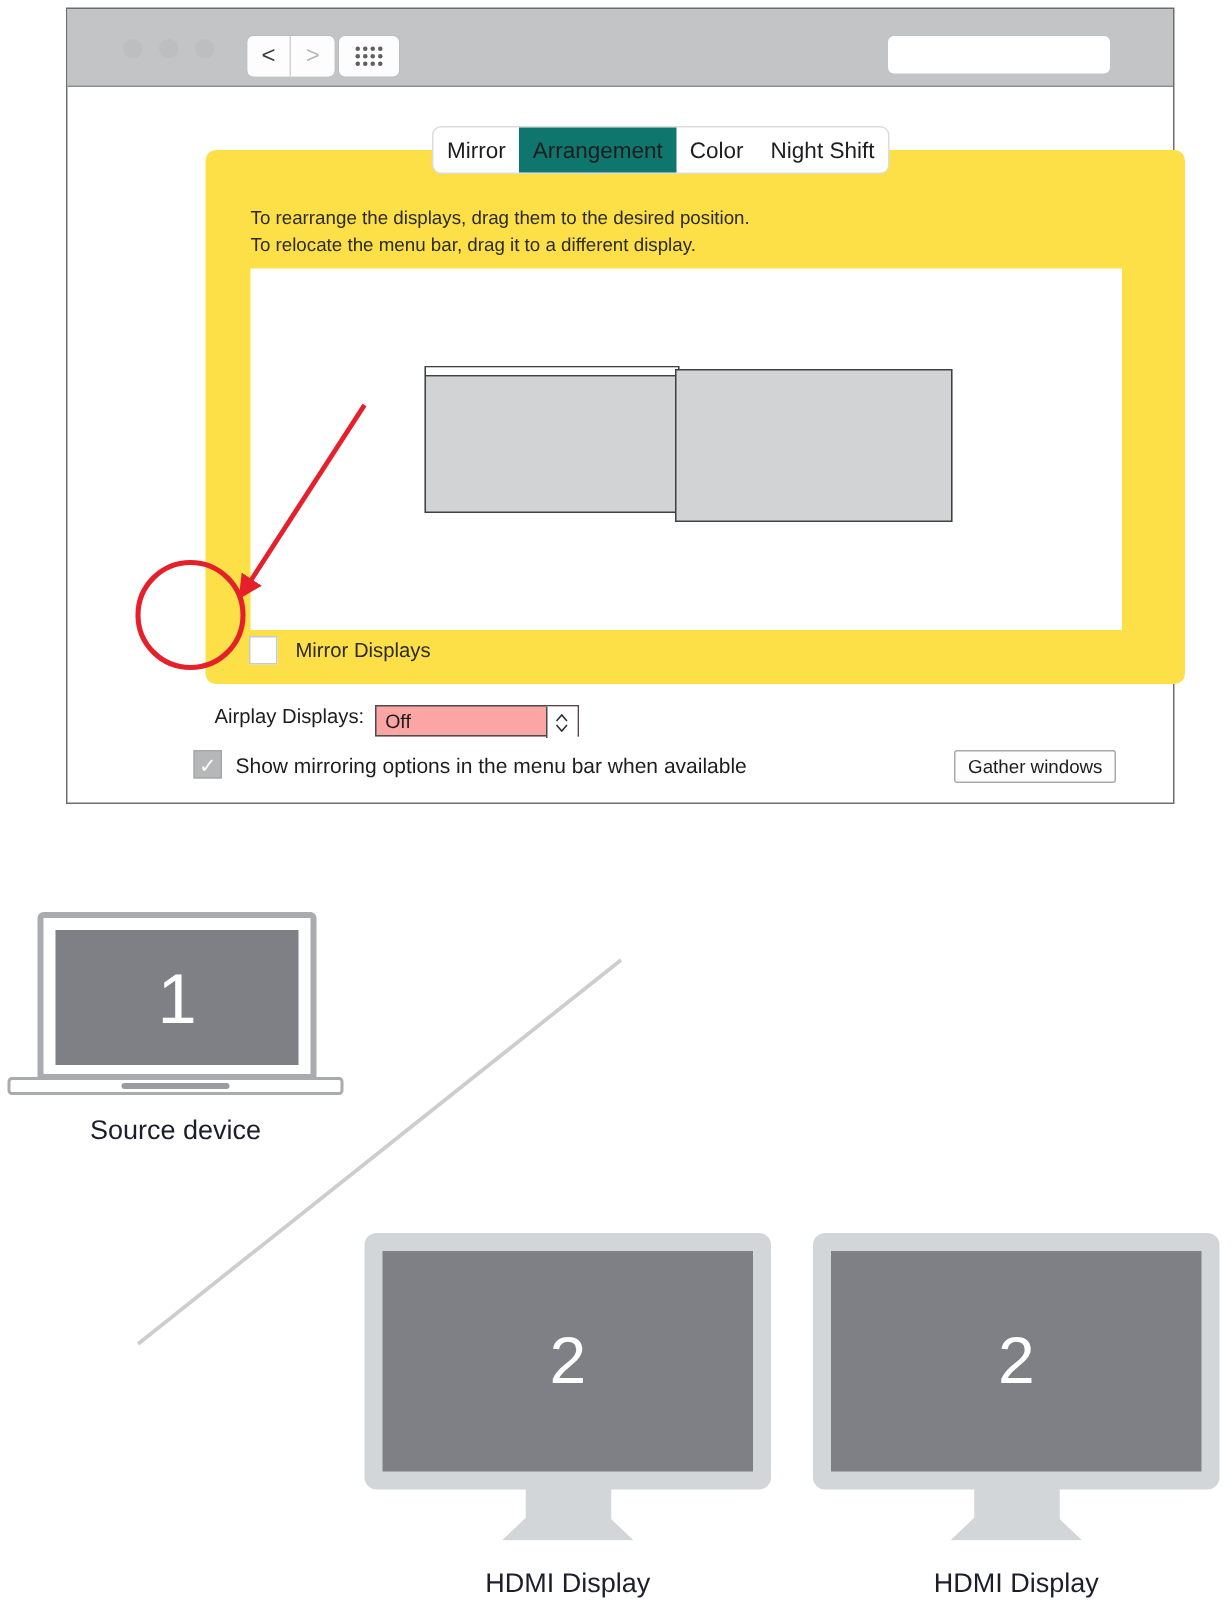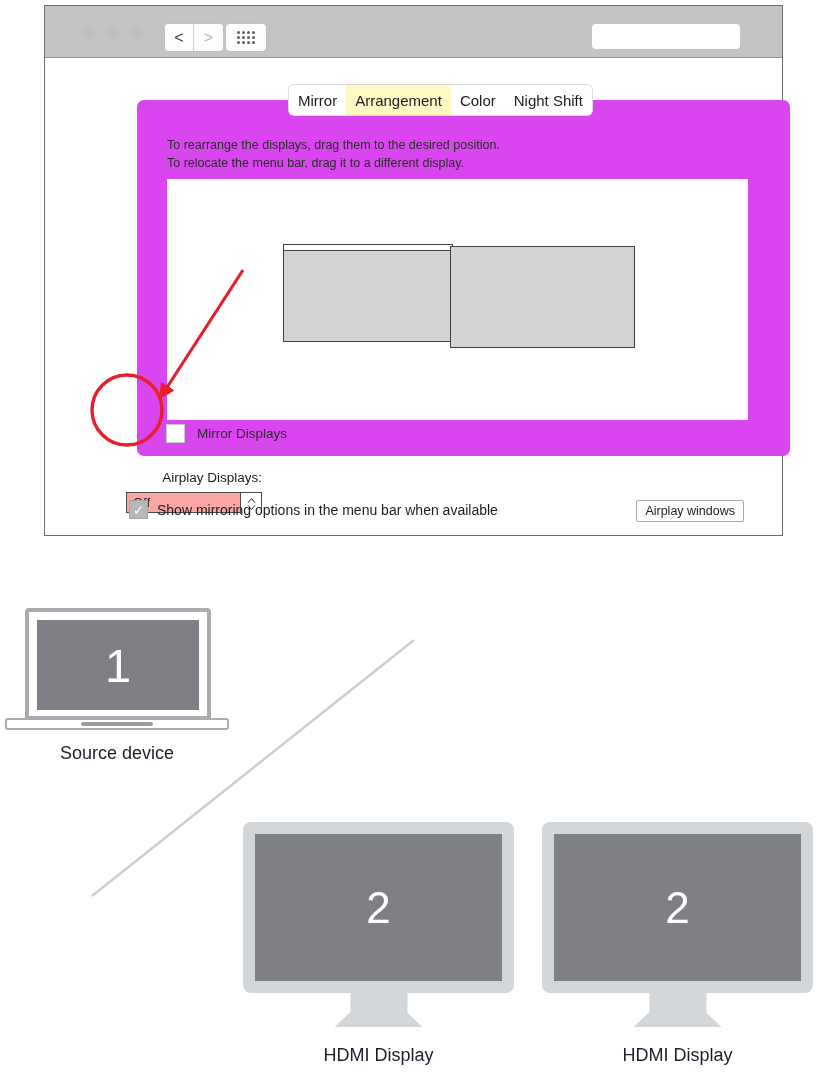--- a/index.html
+++ b/index.html
@@ -69,29 +69,29 @@
     background: #ffffff; border-radius: 5px;
     box-shadow: 0 0 0 1px #dcdcdc;
     z-index: 5;
   }
   .tab {
     display: flex; align-items: center; justify-content: center;
     padding: 0 9px; height: 30px;
     font-size: 15px; color: #1d1d1f;
     white-space: nowrap;
   }
-  .tab.active { background: #fef9c3; }
+  .tab.active { background: #0f766e; }
   .tab:first-child { border-radius: 5px 0 0 5px; }
   .tab:last-child { border-radius: 0 5px 5px 0; }
 
   
   .panel {
     position: absolute; left: 92px; top: 94px;
     width: 653px; height: 356px;
-    background: #d946ef;
+    background: #fde047;
     border-radius: 7px;
   }
   .instructions {
     position: absolute; left: 30px; top: 36px;
     font-size: 12.5px; color: #2b2b2b; line-height: 1.45;
     white-space: pre-line;
   }
   .canvas {
     position: absolute; left: 30px; top: 79px;
     width: 581px; height: 241px;
@@ -120,22 +120,22 @@
     width: 19px; height: 19px; background: #ffffff;
     border: 1px solid #c9cacc;
     display: flex; align-items: center; justify-content: center;
     font-size: 14px; line-height: 1;
   }
   .cbox.checked { background: #b6b7b9; border-color: #a6a7a9; color: #ffffff; }
   .mirror-label { font-size: 13.5px; color: #2b2b2b; }
 
   
   .airplay-row {
-    position: absolute; left: 81px; top: 464px;
-    display: flex; align-items: flex-end; gap: 7px; flex-direction: column;
+    position: absolute; left: 98px; top: 464px;
+    display: flex; align-items: flex-start; gap: 7px;
   }
   .airplay-label { font-size: 13.5px; color: #1d1d1f; }
   .select-wrap {
     position: relative; width: 136px; height: 21px;
     background: #fca5a5; border: 1px solid #4a4b4d;
     display: flex; align-items: center;
   }
   .select-value { font-size: 13px; color: #1d1d1f; padding-left: 6px; }
   .stepper {
     position: absolute; right: 0; top: 0;
@@ -303,21 +303,21 @@
           </svg>
         </span>
       </div>
     </div>
 
     <div class="mirroropt-row">
       <div class="cbox checked">✓</div>
       <span class="mirroropt-label">Show mirroring options in the menu bar when available</span>
     </div>
 
-    <button class="gather-btn">Airplay windows</button>
+    <button class="gather-btn">Gather windows</button>
   </div>
 
   <div class="diagram">
 
     <svg class="annot">
       <line x1="92" y1="896" x2="414" y2="640" stroke="#cdcdcd" stroke-width="2.5"></line>
     </svg>
 
     <div class="laptop">
       <div class="laptop-body">

